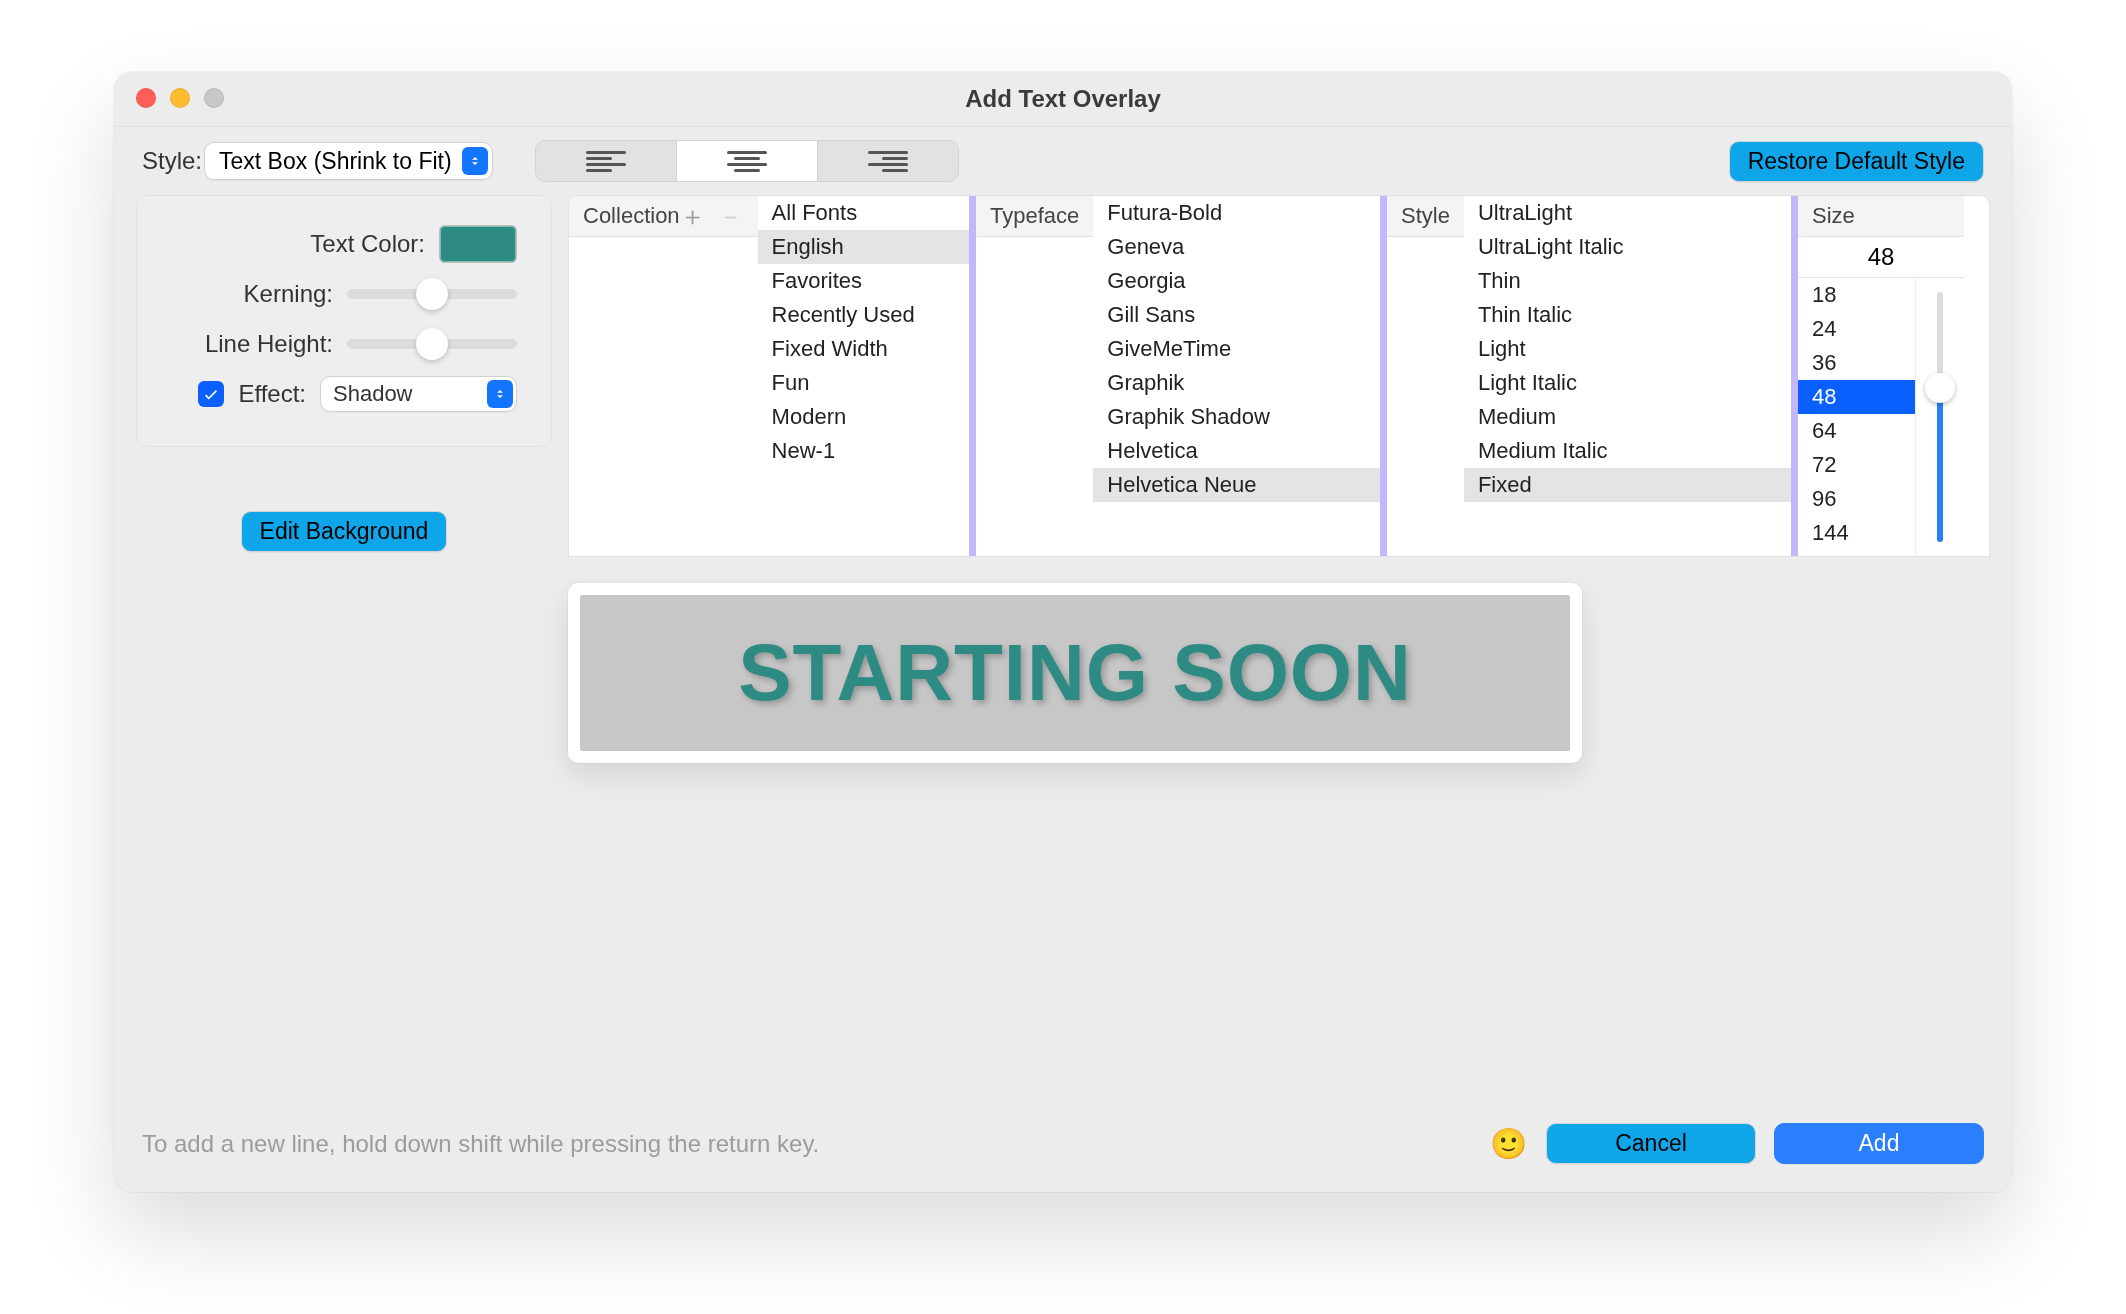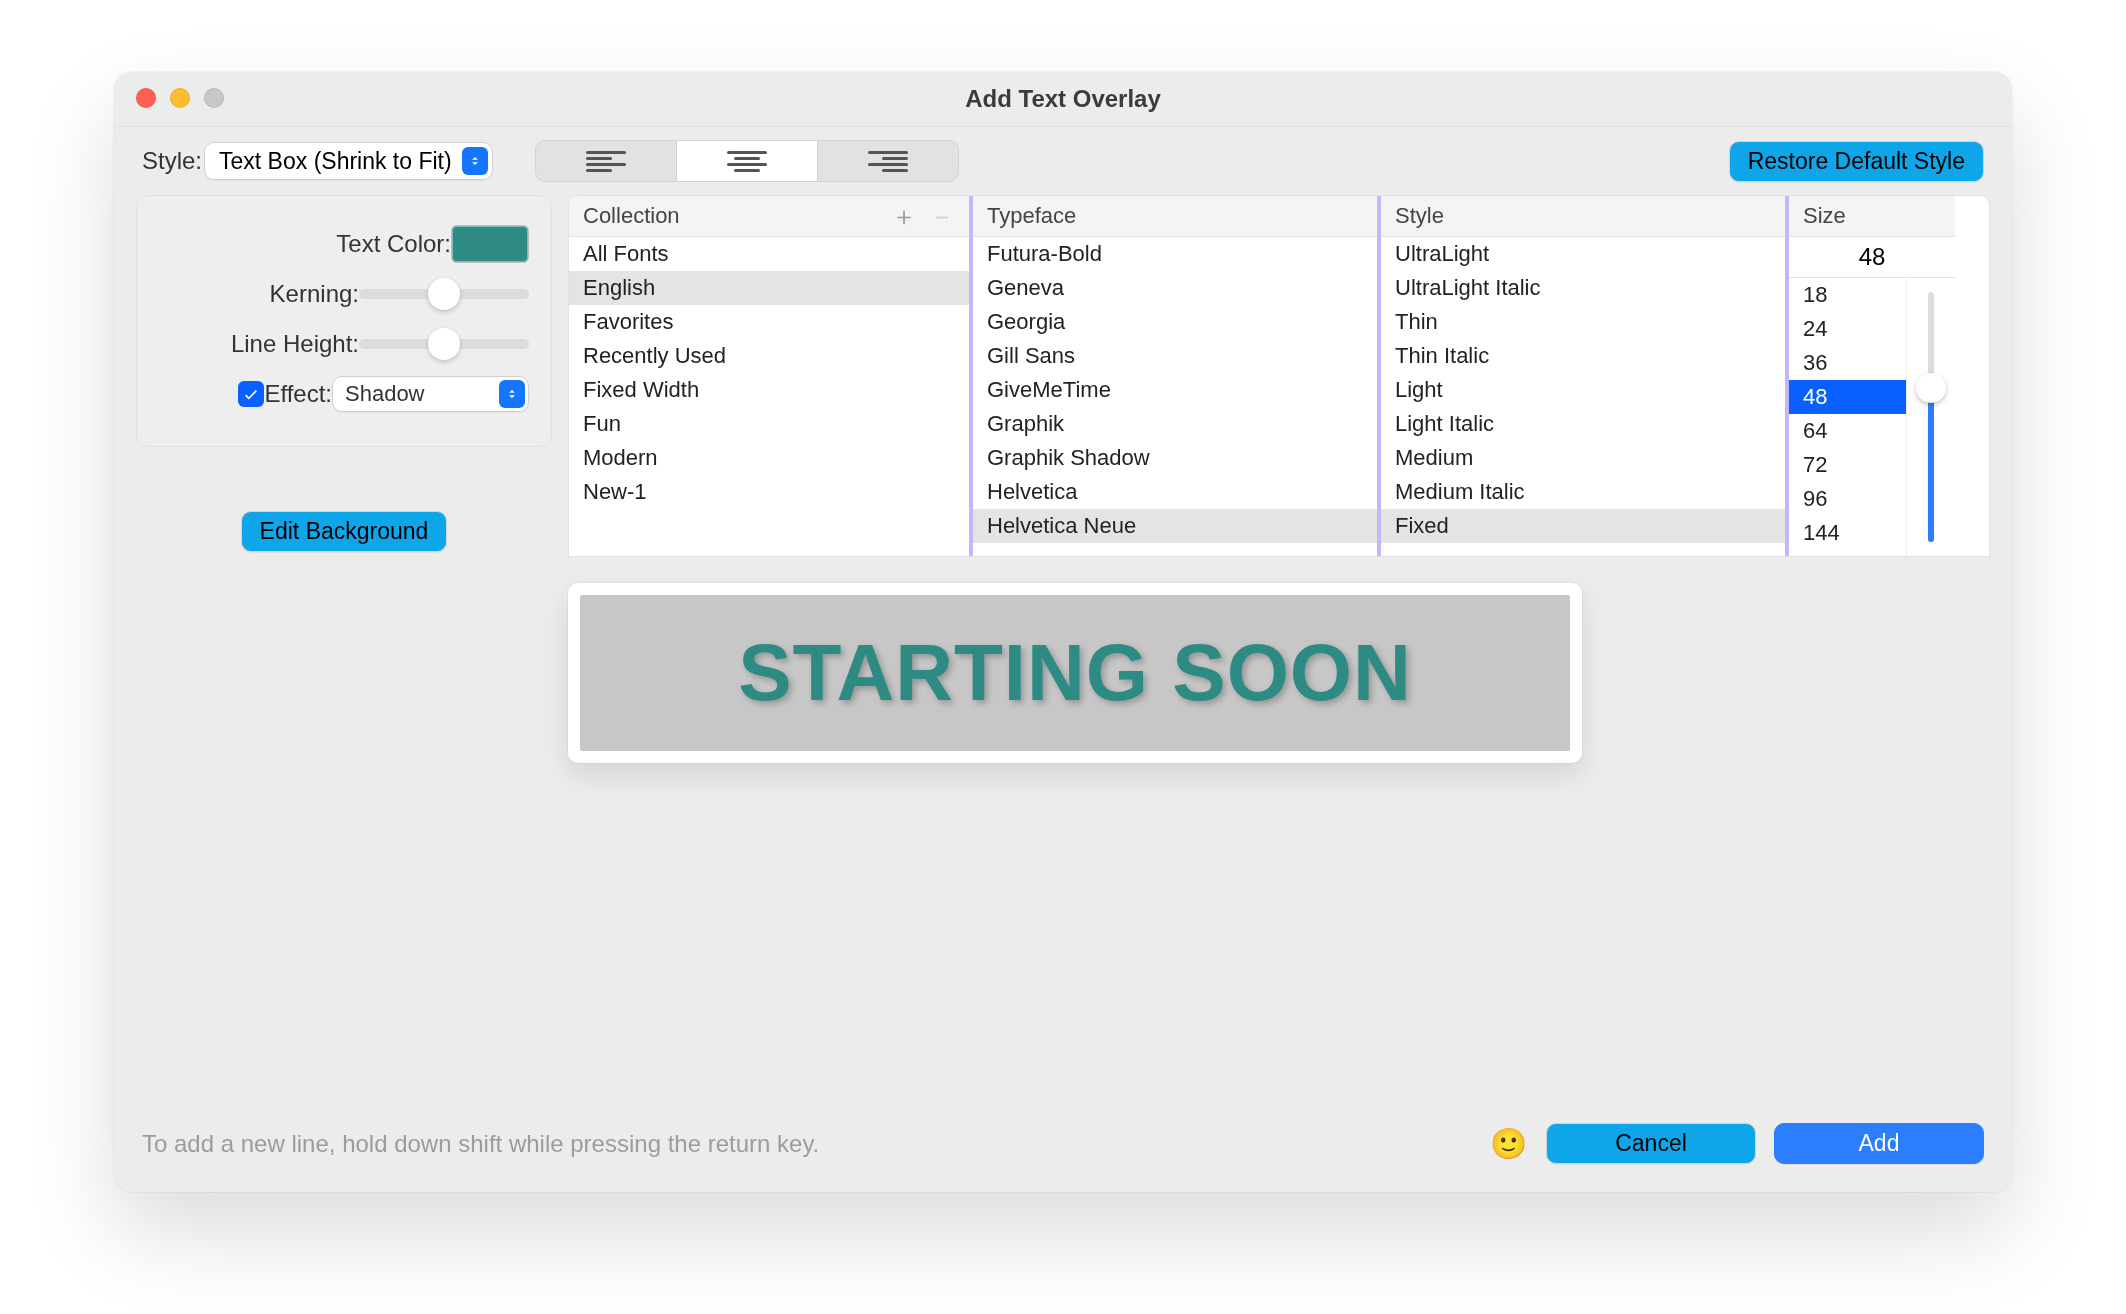--- a/index.html
+++ b/index.html
@@ -52,32 +52,32 @@
   .btn{
     background:#0ea5e9;border:1px solid #d3d3d3;border-radius:10px;padding:6px 18px;font-size:23px;
     box-shadow:0 1px 1px rgba(0,0,0,.05);
   }
   .btn.primary{background:#2b7fff;border-color:#2b7fff;color:#fff;}
   .content{display:flex;gap:16px;padding:0 22px;}
   .side-panel{
     width:416px;background:#eee;border-radius:12px;padding:18px 18px 22px;color:#333;
     border:1px solid #e1e1e1;box-sizing:border-box;
   }
-  .row{display:flex;align-items:center;justify-content:flex-end;margin:10px 4px;height:40px;}
+  .row{display:flex;align-items:center;justify-content:flex-end;gap:14px;margin:10px 16px;height:40px;}
   .row .rlabel{flex:1;text-align:right;font-size:24px;color:#333;}
   .swatch{width:76px;height:36px;border-radius:6px;border:1px solid #bdbdbd;background:var(--accent);box-shadow:inset 0 0 0 1px rgba(255,255,255,.4);}
   .slider{position:relative;width:170px;height:10px;background:#dcdcdc;border-radius:10px;}
   .slider .knob{position:absolute;top:-11px;left:50%;transform:translateX(-50%);width:32px;height:32px;background:#fff;border-radius:50%;box-shadow:0 2px 5px rgba(0,0,0,.2);}
   .checkbox{width:26px;height:26px;border-radius:6px;background:#0a60ff;display:flex;align-items:center;justify-content:center;}
   .checkbox svg{width:18px;height:18px;fill:#fff;}
   .select.small{font-size:22px;padding:3px 3px 3px 12px;width:180px;justify-content:space-between}
   .edit-bg-wrap{text-align:center;margin-top:64px;}
   .font-area{flex:1;display:flex;flex-direction:column;}
   .columns{display:flex;border:1px solid #e2e2e2;border-radius:10px 10px 0 0;overflow:hidden;background:#fff;height:360px;}
-  .col{border-right:4px solid #c4b5fd;display:flex;flex-direction:column;min-width:0;}
+  .col{border-right:7px solid #c4b5fd;display:flex;min-width:0;}
   .col:last-child{border-right:none;}
   .col-header{
     height:40px;display:flex;align-items:center;justify-content:space-between;padding:0 14px;
     background:#f4f4f4;border-bottom:1px solid #e2e2e2;font-size:22px;color:#444;
   }
   .list{flex:1;overflow:hidden;}
   .list .item{padding:4px 14px;font-size:22px;color:#222;white-space:nowrap;}
   .list .item.selected{background:#e4e4e4;}
   .list .item.sel-blue{background:var(--sel);color:#fff;}
   .size-col{width:166px;display:flex;flex-direction:column;}

